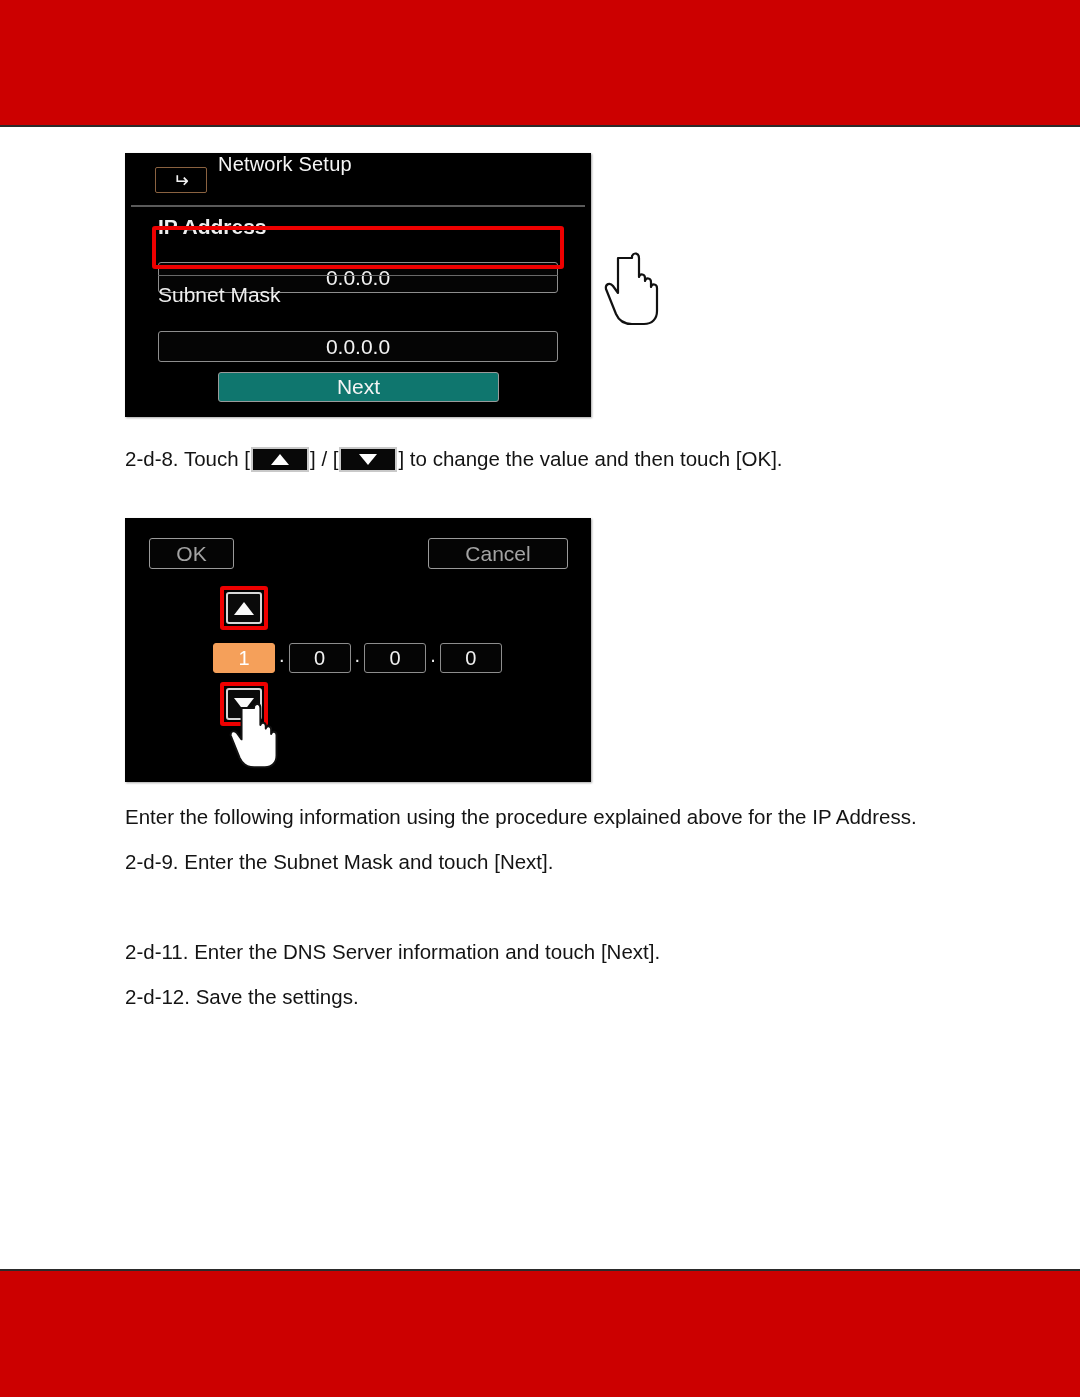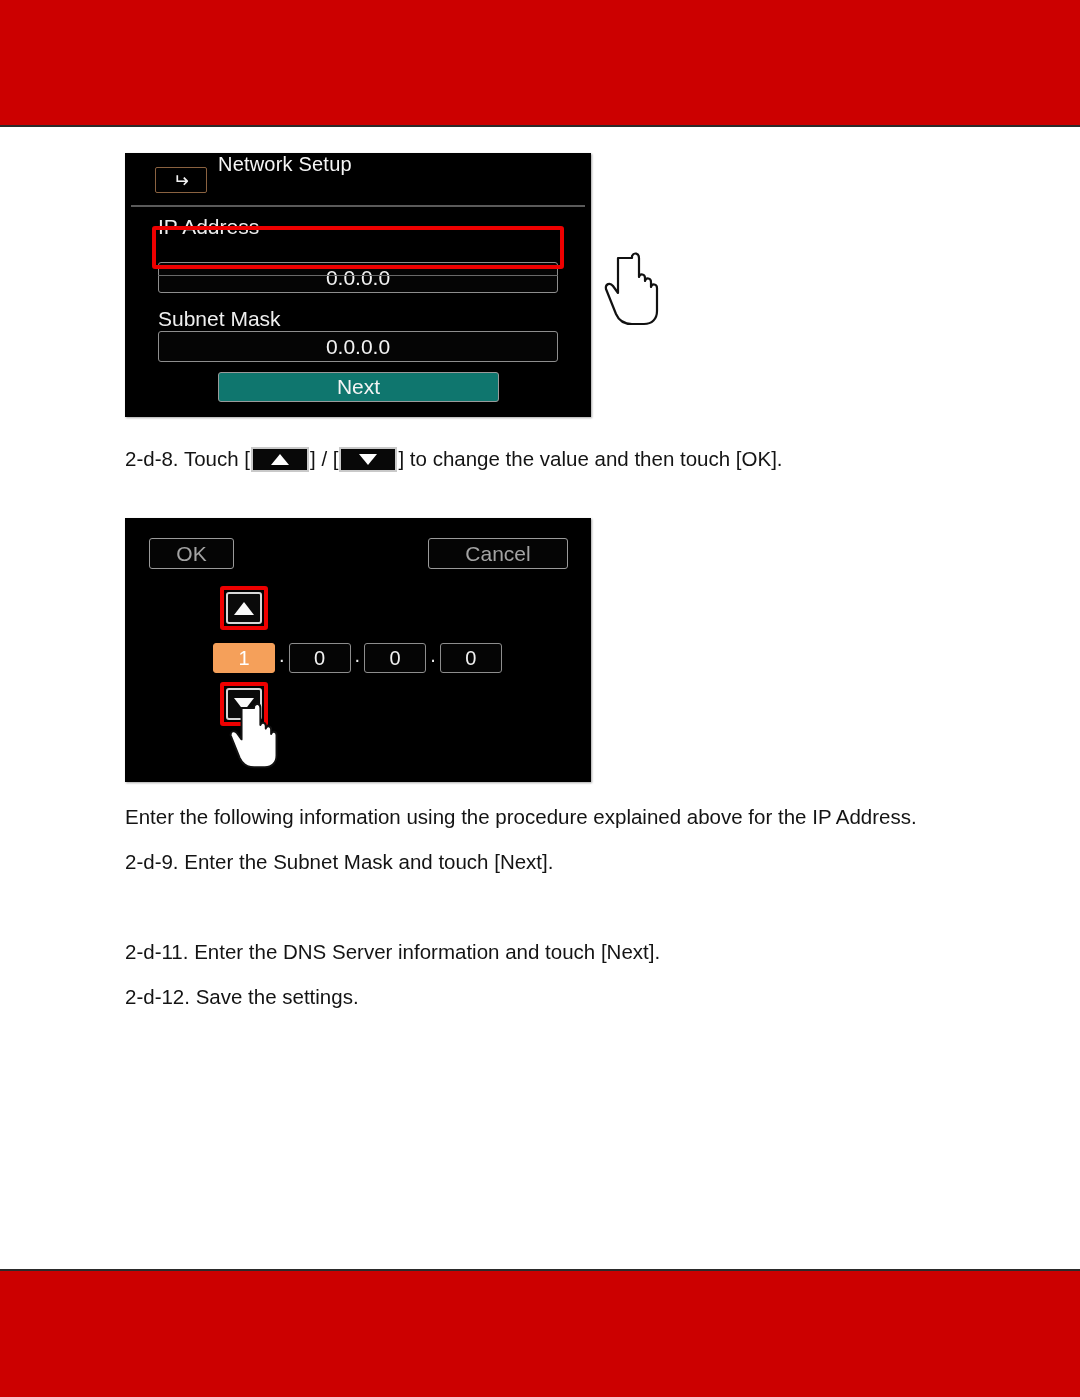--- a/index.html
+++ b/index.html
@@ -105,22 +105,22 @@
     width: 454px;
     height: 2px;
     background: #5a5a5a;
   }
 
   .field-label {
     position: absolute;
     color: #efefef;
     font-size: 21px;
   }
-  .lbl-ip   { left: 33px; top: 62px; }
-  .lbl-mask { left: 33px; top: 130px; margin-top: 24px; }
+  .lbl-ip   { left: 33px; top: 62px; font-weight: bold; }
+  .lbl-mask { left: 33px; top: 130px; }
 
   .value-box {
     position: absolute;
     box-sizing: border-box;
     border: 1.5px solid #8e8e8e;
     border-radius: 3px;
     background: #050505;
     color: #f2f2f2;
     font-size: 21px;
     display: flex;

